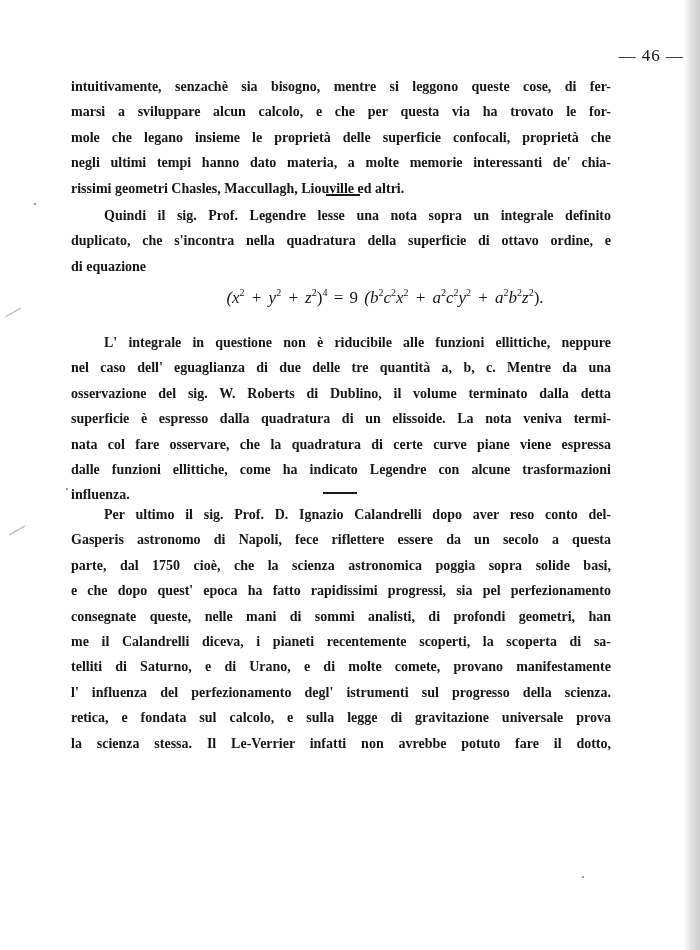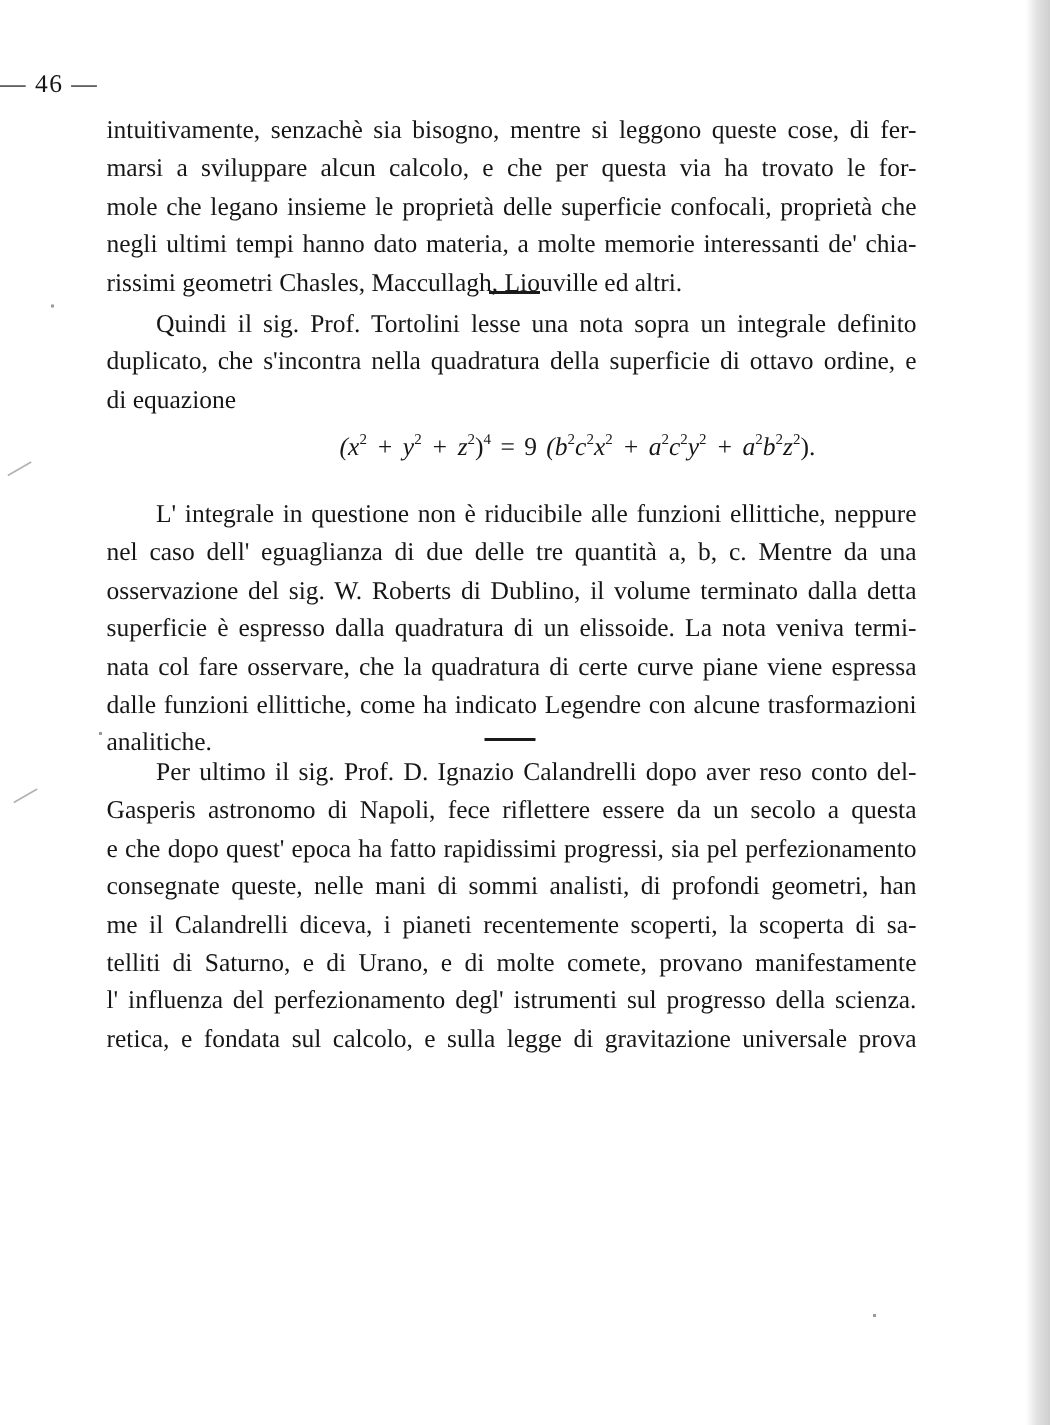--- a/index.html
+++ b/index.html
@@ -21,32 +21,33 @@
       right: 0;
       width: 16px;
       height: 950px;
       background: linear-gradient(to right, rgba(255,255,255,0) 0%, #e2e2e2 45%, #cfcfcf 100%);
     }
     .page-number {
       position: absolute;
       top: 46px;
       left: 0;
       width: 684px;
-      text-align: left;
+      text-align: right;
       font-size: 17px;
       letter-spacing: 1px;
     }
     .text-block {
       position: absolute;
       left: 71px;
       width: 540px;
-      font-size: 17px;
+      font-size: 14px;
       line-height: 25.4px;
       text-align: justify;
       font-stretch: condensed;
+      font-weight: bold;
     }
     .text-block .line {
       display: block;
       white-space: nowrap;
       text-align-last: justify;
       text-align: justify;
     }
     .text-block .line.last {
       text-align-last: left;
     }
@@ -107,43 +108,45 @@
   <span class="line">intuitivamente, senzachè sia bisogno, mentre si leggono queste cose, di fer-</span>
   <span class="line">marsi a sviluppare alcun calcolo, e che per questa via ha trovato le for-</span>
   <span class="line">mole che legano insieme le proprietà delle superficie confocali, proprietà che</span>
   <span class="line">negli ultimi tempi hanno dato materia, a molte memorie interessanti de' chia-</span>
   <span class="line last">rissimi geometri Chasles, Maccullagh, Liouville ed altri.</span>
 </div>
 
 <div class="separator" style="top:194px;left:326px;width:34px;"></div>
 
 <div class="text-block" style="top:203px;">
-  <span class="line indent">Quindi il sig. Prof. Tortolini lesse una nota sopra un integrale definito</span>
+  <span class="line indent">Quindi il sig. Prof. Legendre lesse una nota sopra un integrale definito</span>
   <span class="line">duplicato, che s'incontra nella quadratura della superficie di ottavo ordine, e</span>
   <span class="line last">di equazione</span>
 </div>
 
 <div class="equation">
   <span>(x</span><sup>2</sup><span> + y</span><sup>2</sup><span> + z</span><sup>2</sup><span class="eq-num">)</span><sup>4</sup><span class="eq-num"> = </span><span class="eq-num">9</span><span> (b</span><sup>2</sup><span>c</span><sup>2</sup><span>x</span><sup>2</sup><span> + a</span><sup>2</sup><span>c</span><sup>2</sup><span>y</span><sup>2</sup><span> + a</span><sup>2</sup><span>b</span><sup>2</sup><span>z</span><sup>2</sup><span class="eq-num">).</span>
 </div>
 
 <div class="text-block" style="top:330px;">
   <span class="line indent">L' integrale in questione non è riducibile alle funzioni ellittiche, neppure</span>
   <span class="line">nel caso dell' eguaglianza di due delle tre quantità a, b, c. Mentre da una</span>
   <span class="line">osservazione del sig. W. Roberts di Dublino, il volume terminato dalla detta</span>
   <span class="line">superficie è espresso dalla quadratura di un elissoide. La nota veniva termi-</span>
   <span class="line">nata col fare osservare, che la quadratura di certe curve piane viene espressa</span>
   <span class="line">dalle funzioni ellittiche, come ha indicato Legendre con alcune trasformazioni</span>
-  <span class="line last">analitiche.</span>
+  <span class="line last">influenza.</span>
 </div>
 
 <div class="separator" style="top:492px;left:323px;width:34px;"></div>
 
 <div class="text-block" style="top:502px;">
   <span class="line indent">Per ultimo il sig. Prof. D. Ignazio Calandrelli dopo aver reso conto del-</span>
   <span class="line">Gasperis astronomo di Napoli, fece riflettere essere da un secolo a questa</span>
+  <span class="line">parte, dal 1750 cioè, che la scienza astronomica poggia sopra solide basi,</span>
   <span class="line">e che dopo quest' epoca ha fatto rapidissimi progressi, sia pel perfezionamento</span>
   <span class="line">consegnate queste, nelle mani di sommi analisti, di profondi geometri, han</span>
   <span class="line">me il Calandrelli diceva, i pianeti recentemente scoperti, la scoperta di sa-</span>
   <span class="line">telliti di Saturno, e di Urano, e di molte comete, provano manifestamente</span>
   <span class="line">l' influenza del perfezionamento degl' istrumenti sul progresso della scienza.</span>
   <span class="line">retica, e fondata sul calcolo, e sulla legge di gravitazione universale prova</span>
+  <span class="line">la scienza stessa. Il Le-Verrier infatti non avrebbe potuto fare il dotto,</span>
 </div>
 
 </body></html>

